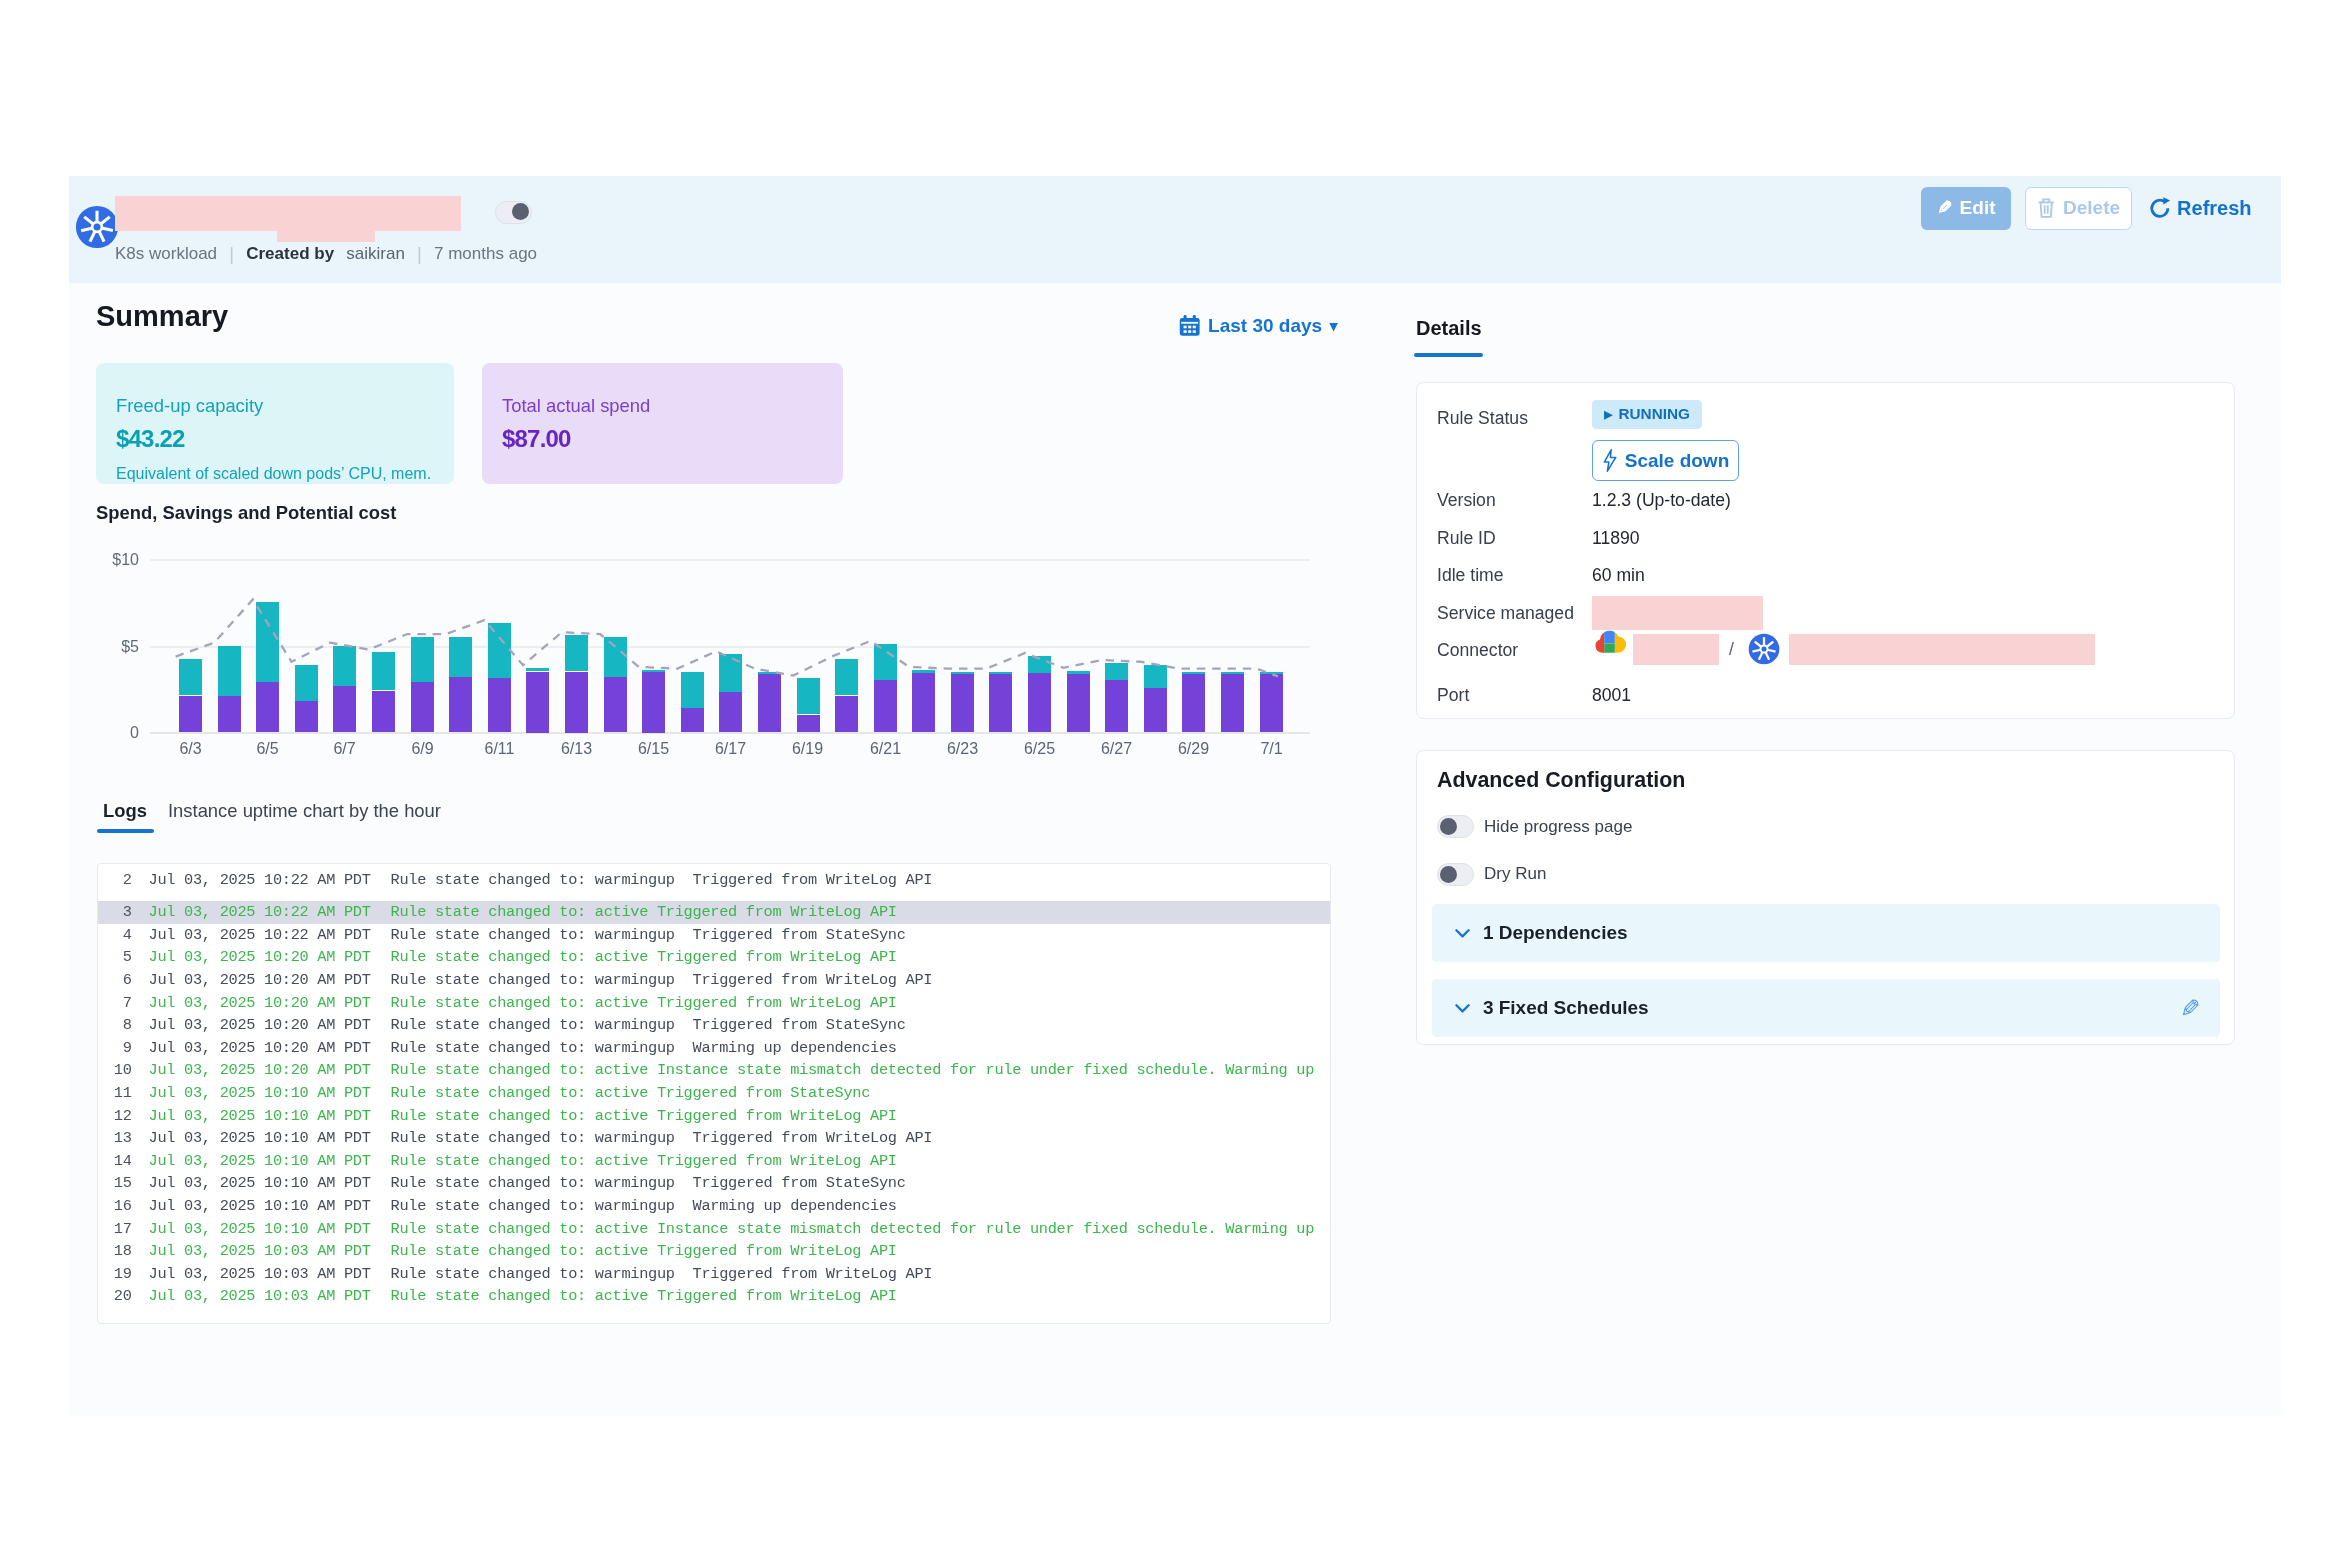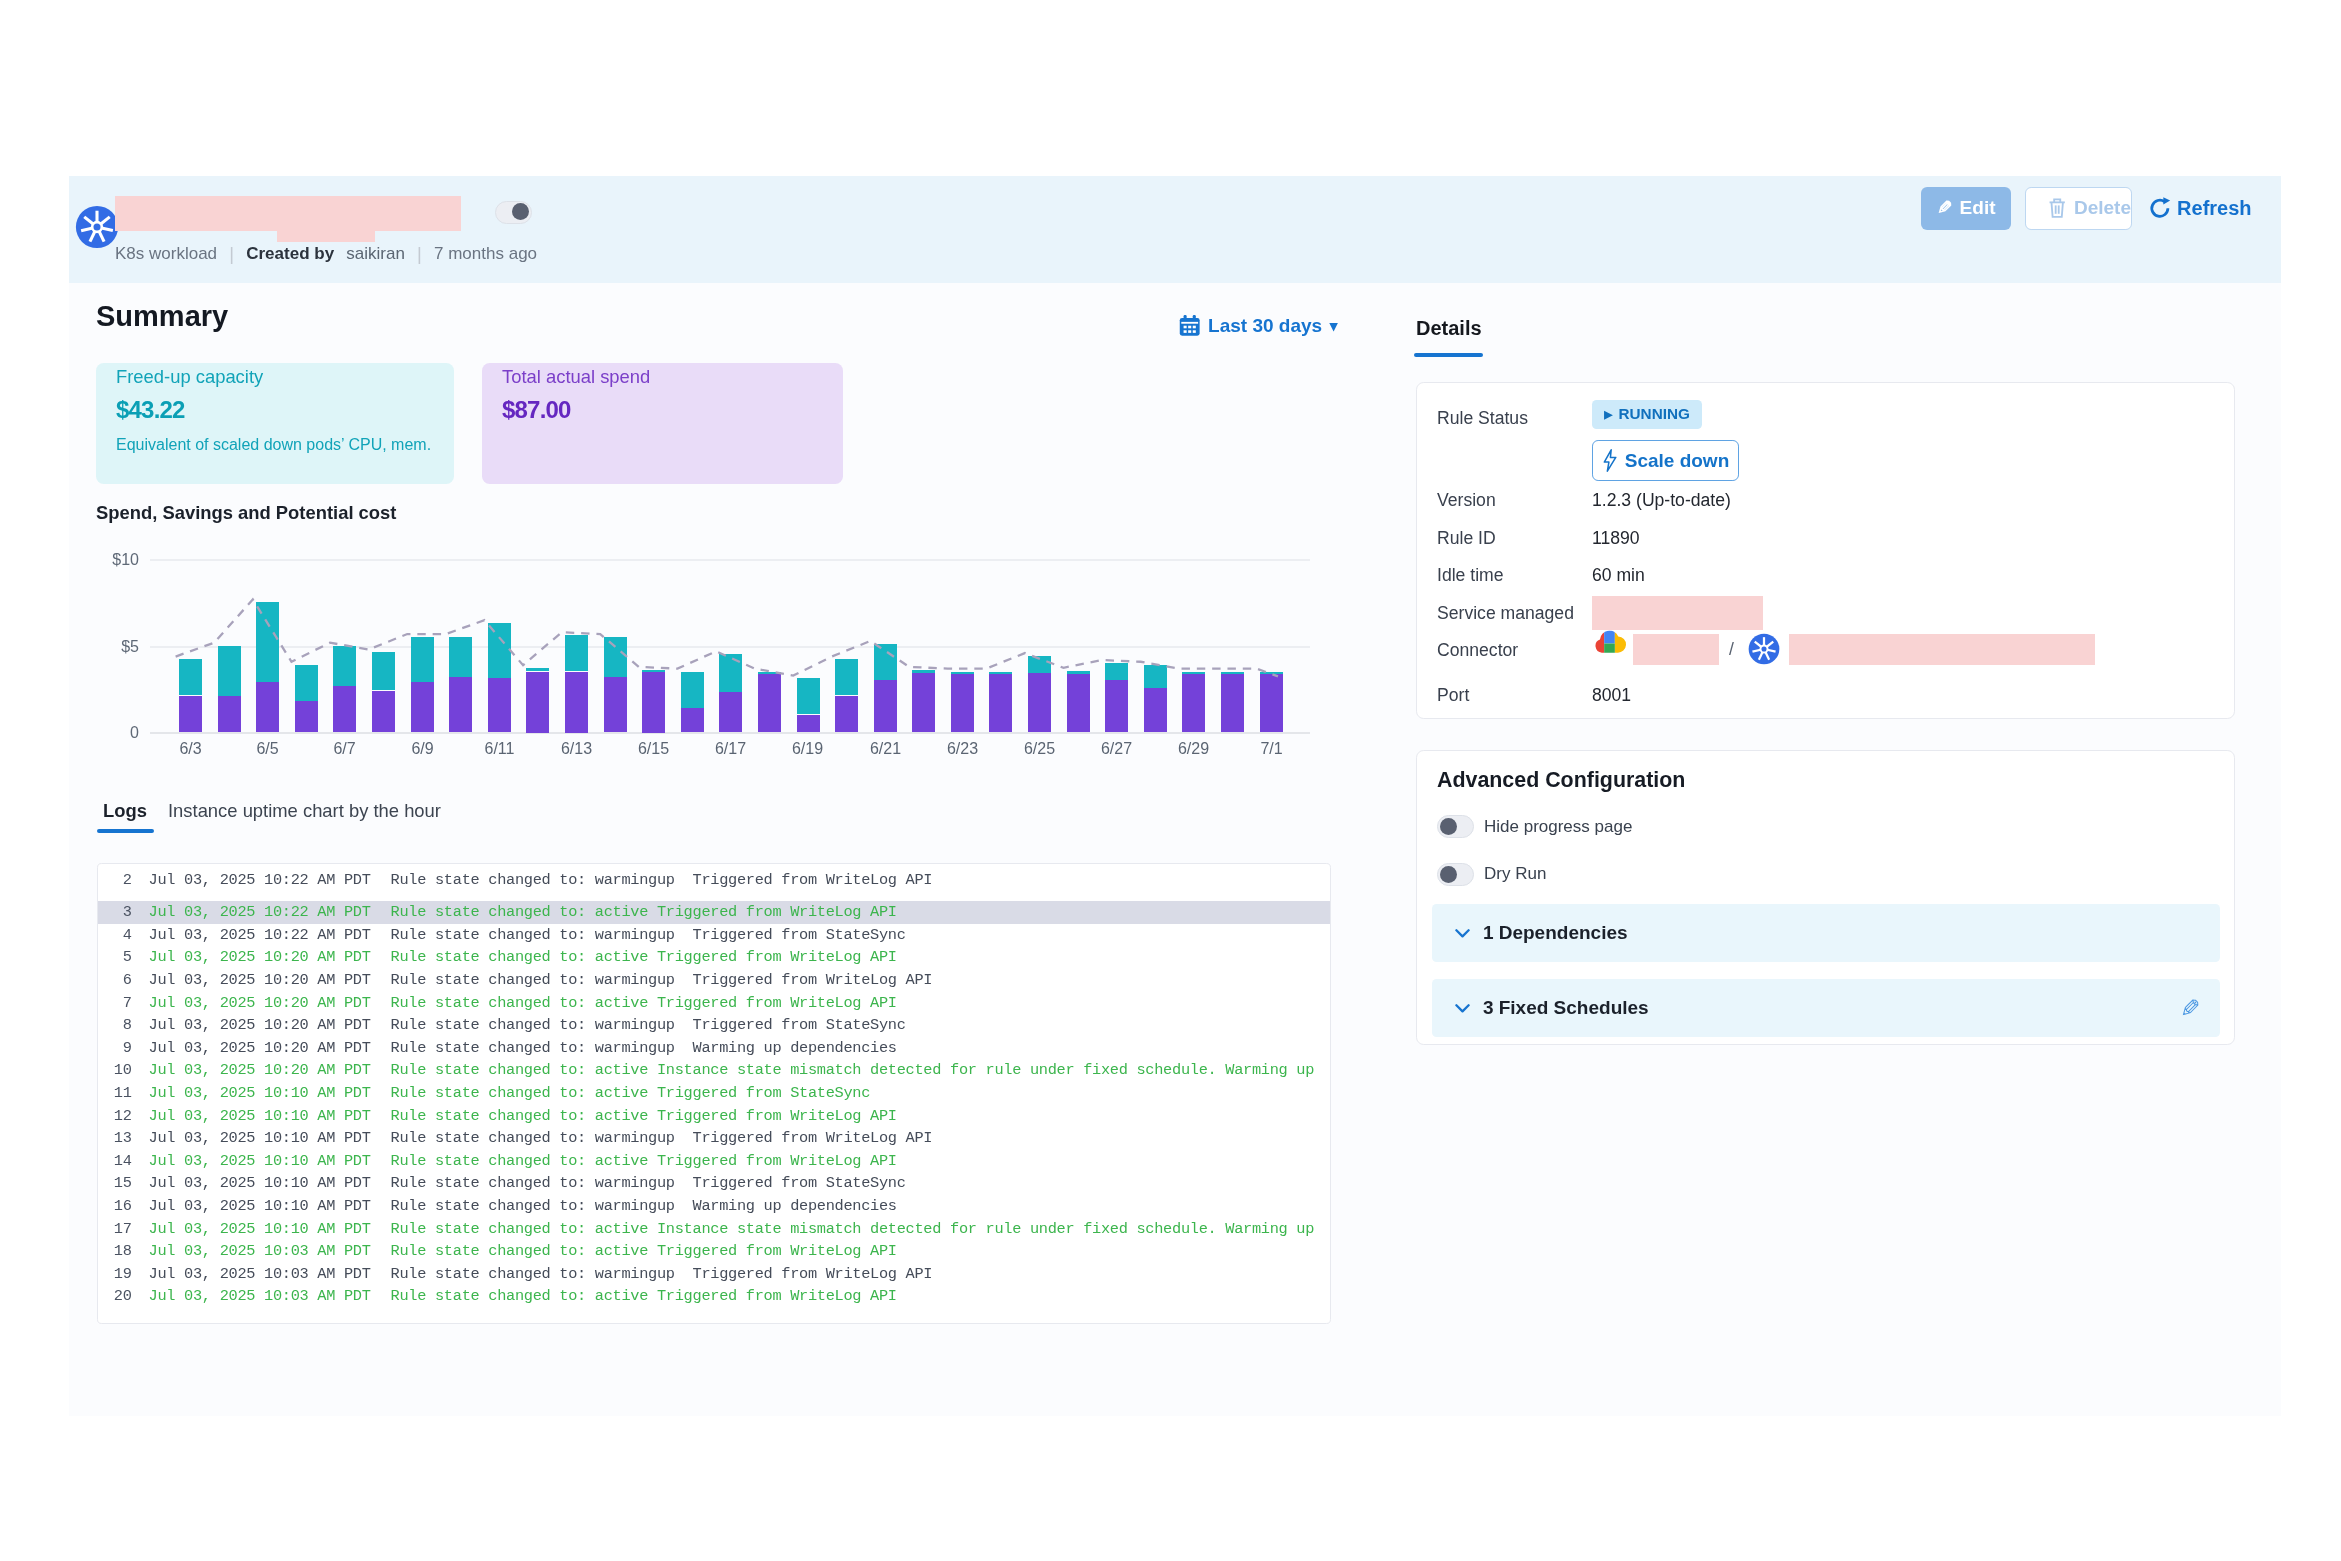--- a/index.html
+++ b/index.html
@@ -13,29 +13,29 @@
               background:#eceef3;border:0.8px solid #dde1e8;}
   .hdr-toggle .knob{position:absolute;right:2.3px;top:1.5px;width:17px;height:17px;border-radius:50%;background:#596070;}
   .subtitle{position:absolute;left:46px;top:67px;display:flex;align-items:center;gap:12.2px;font-size:17px;color:#6a7482;}
   .subtitle .sep{color:#c4cad2;font-size:18.4px;}
   .subtitle .strong{color:#2c333d;font-weight:600;}
   .subtitle .user{color:#5b6673;}
   .btn{display:flex;align-items:center;justify-content:center;gap:7.7px;border-radius:6.1px;
        font-weight:700;font-size:19px;cursor:pointer;box-sizing:border-box;}
   .btn-edit{position:absolute;left:1852px;top:10.7px;width:90px;height:43px;background:#8db9e7;color:#ffffff;}
   .btn-delete{position:absolute;left:1956px;top:10.7px;width:107px;height:43px;background:#ffffff;
-              border:1.5px solid #bdd7f1;color:#a9c8ea;justify-content:flex-end;}
+              border:1.5px solid #bdd7f1;color:#a9c8ea;}
   .btn-refresh{position:absolute;left:2079px;top:10.7px;height:43px;color:#1471ce;font-size:20px;
                display:flex;align-items:center;gap:4.6px;font-weight:700;cursor:pointer;}
   
   .content{position:absolute;left:69px;top:283px;width:2212px;height:1133px;background:#fbfcfe;}
   .summary-title{position:absolute;left:27px;top:17px;font-size:29px;font-weight:700;color:#141922;}
   .range-picker{position:absolute;left:1110px;top:32px;display:flex;align-items:center;gap:7.7px;
                 color:#1674d0;font-size:19px;font-weight:600;cursor:pointer;}
-  .card{position:absolute;top:80px;height:121px;border-radius:7.7px;box-sizing:border-box;padding:3px 20px;}
+  .card{position:absolute;top:80px;height:121px;border-radius:7.7px;box-sizing:border-box;padding:32px 20px;}
   .card1{left:27px;width:358px;background:#def5f8;color:#11a3b8;}
   .card2{left:413px;width:361px;background:#e9dcf8;color:#7b3fc9;}
   .card .lbl{font-size:18.4px;}
   .card .amt{font-size:24px;font-weight:800;margin-top:7.7px;letter-spacing:-0.8px;}
   .card1 .amt{color:#0b9fb5;} .card2 .amt{color:#6527c0;}
   .card .cap{font-size:16px;margin-top:12.2px;}
   .chart-title{position:absolute;left:27px;top:219px;font-size:18.4px;font-weight:700;color:#1b212b;}
   .chart{position:absolute;left:27px;top:260px;width:1225px;height:230px;}
   .gridline{position:absolute;left:54px;width:1160px;height:1.5px;background:#eceef2;}
   .ytick{position:absolute;left:0;width:43px;text-align:right;font-size:16px;color:#5f6977;}

